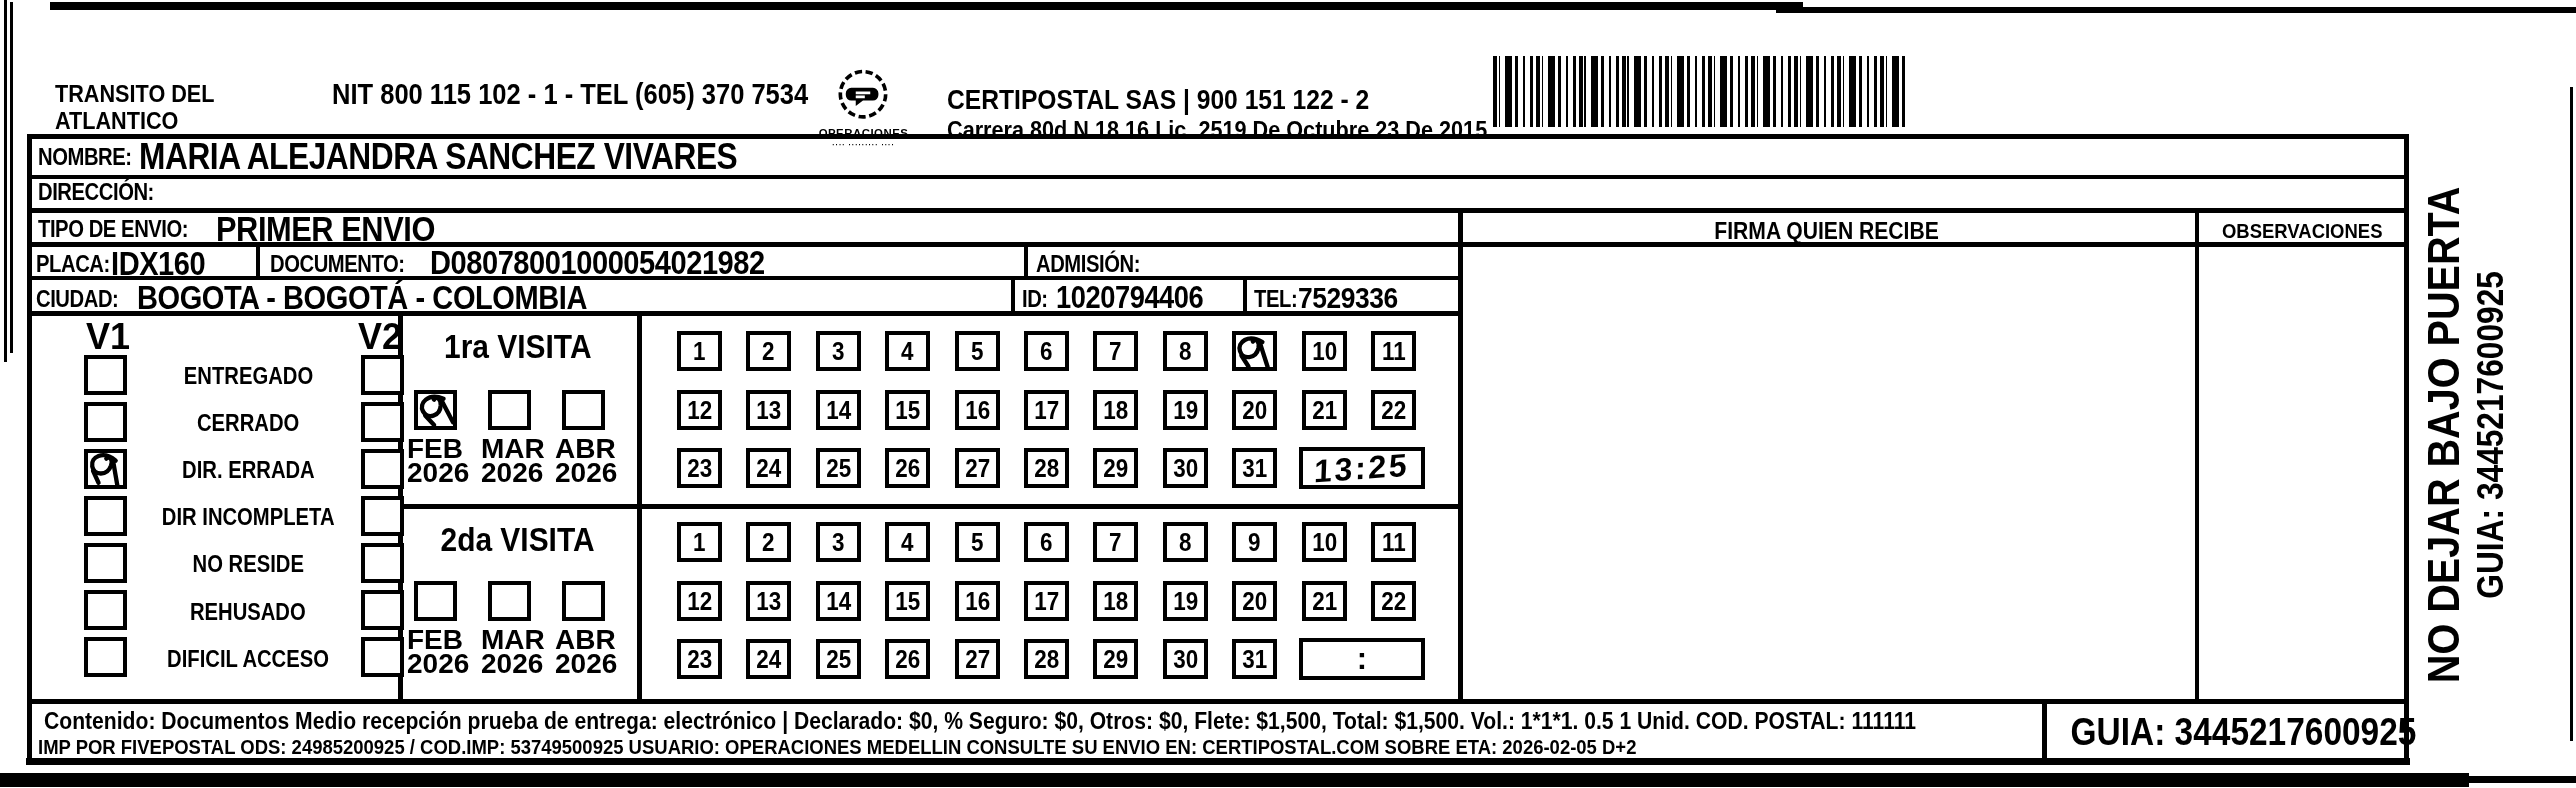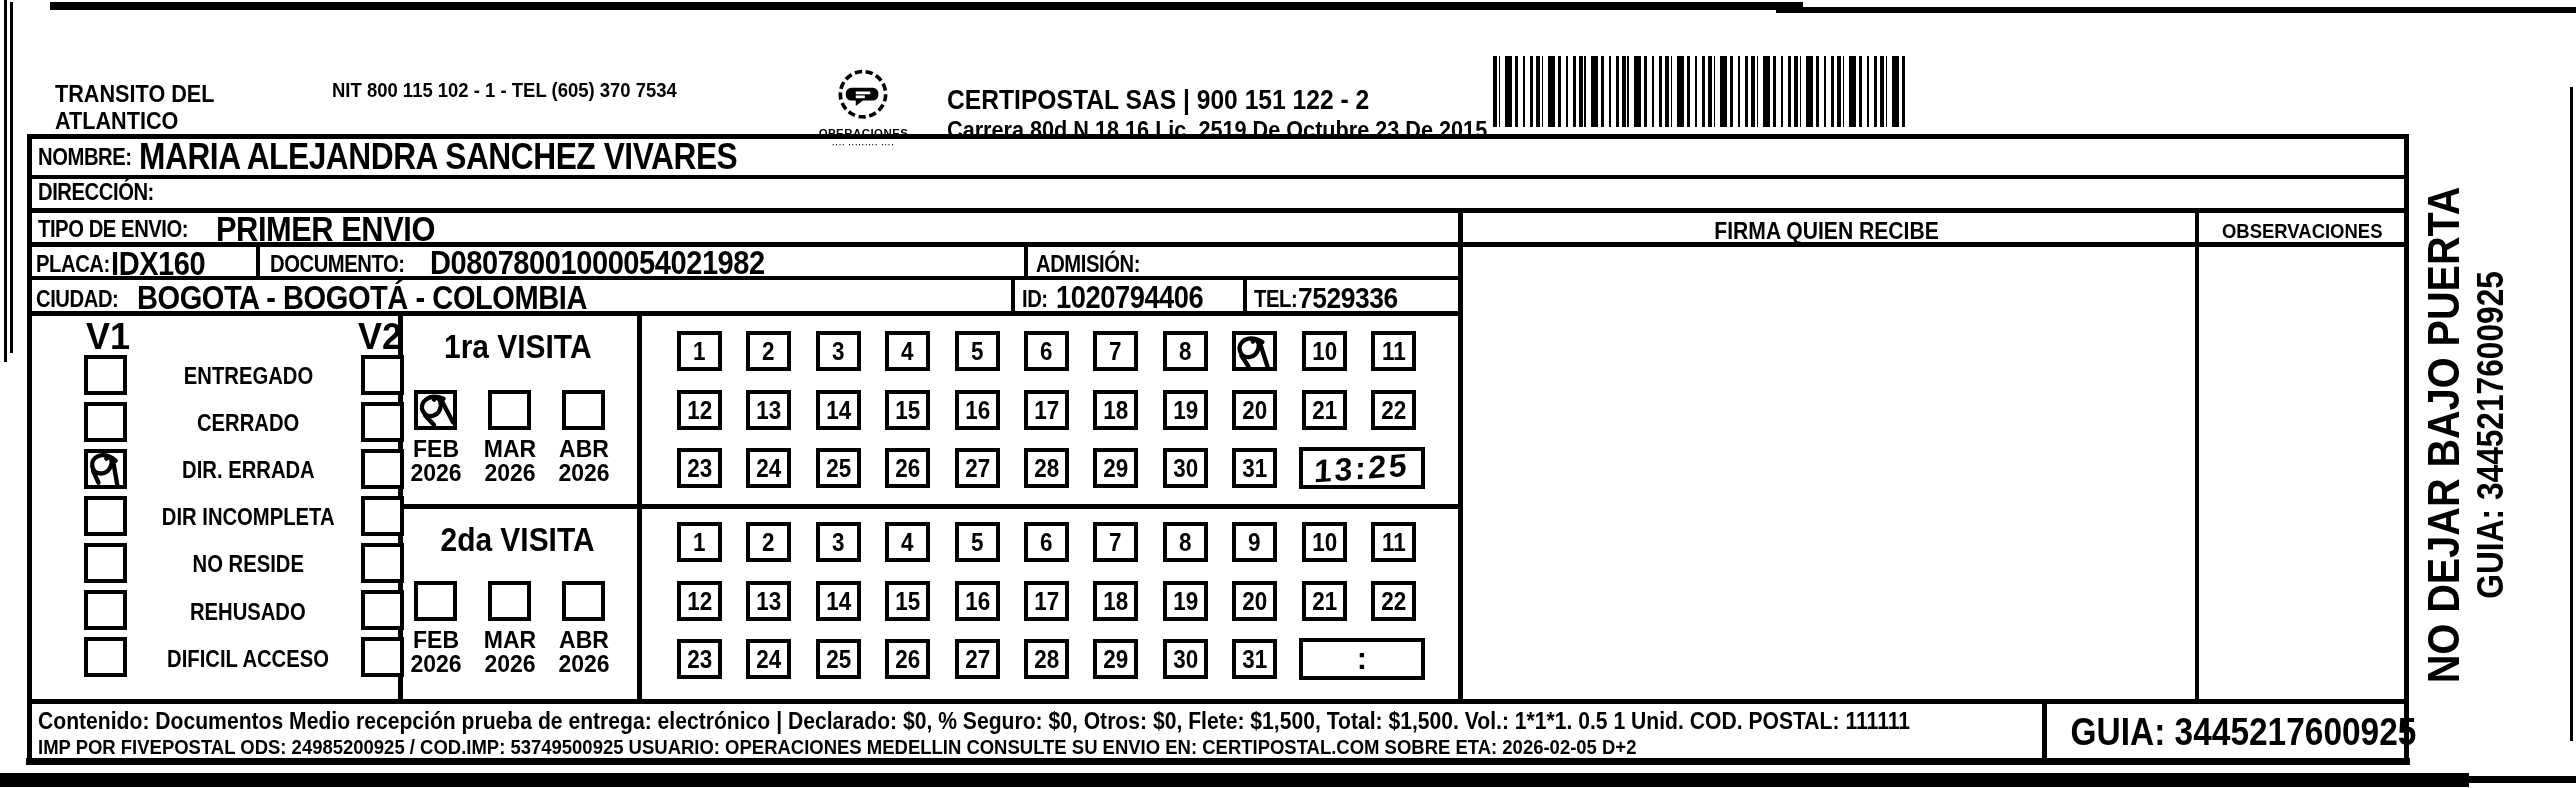--- a/index.html
+++ b/index.html
@@ -18,21 +18,21 @@
          display:flex; align-items:center; justify-content:center; font-weight:700; font-size:26.4px; }
   .ccx { display:inline-block; transform:scaleX(0.85); }
   .timebox { position:absolute; width:126px; height:42px; border:4.6px solid #000; background:#fff;
              display:flex; align-items:center; justify-content:center; font-weight:700; }
   .hand { font-size:32px; transform:rotate(-4deg) skewX(-6deg); letter-spacing:2.7px; font-weight:700; }
   .colon { font-size:31px; font-weight:700; }
   .scribble { position:absolute; left:-2.7px; top:-3.6px; width:40px; height:40px; }
   .scribble path { fill:none; stroke:#000; stroke-width:5; stroke-linecap:round; }
   .st-lbl { position:absolute; left:73px; width:232px; text-align:center; font-weight:700; font-size:23px; }
   .vtitle { position:absolute; left:0; width:100%; text-align:center; font-weight:700; font-size:34px; }
-  .mlab { position:absolute; width:58px; text-align:center; font-weight:700; font-size:23px; line-height:24px; }
+  .mlab { position:absolute; width:58px; text-align:left; font-weight:700; font-size:28px; line-height:24px; }
   .hdr-cell { position:absolute; text-align:center; font-weight:700; }
   .barcode { position:absolute; left:1493px; top:56px; width:417px; height:71px;
              background:repeating-linear-gradient(90deg,#000 0 3.6px,#fff 3.6px 5.5px,#000 5.5px 7.3px,#fff 7.3px 12px,
              #000 12px 19px,#fff 19px 22px,#000 22px 24.6px,#fff 24.6px 30px,#000 30px 32px,#fff 32px 37px,
              #000 37px 40px,#fff 40px 43px); }
   .sidebox { position:absolute; left:2413px; top:127px; width:146px; height:616px; }
   .sidebox .rot { position:absolute; left:50%; top:50%; width:616px; height:137px;
                   transform:translate(-50%,-50%) rotate(-90deg); text-align:center; }
   .side1 { font-size:45px; font-weight:700; line-height:51px; letter-spacing:0px; }
   .side2 { font-size:36px; font-weight:700; line-height:44px; }
@@ -51,21 +51,21 @@
   <div class="ink" style="left:50px;top:1.8px;width:1753px;height:8.2px;"></div>
   <div class="ink" style="left:1776px;top:7.3px;width:800px;height:5.5px;"></div>
   <div class="ink" style="left:3.6px;top:0;width:3.6px;height:362px;"></div>
   <div class="ink" style="left:10px;top:1.8px;width:2.7px;height:351px;"></div>
   <div class="ink" style="left:2570px;top:87px;width:2.7px;height:654px;"></div>
   <div class="ink" style="left:0;top:773px;width:2469px;height:13.7px;"></div>
   <div class="ink" style="left:2408px;top:776px;width:168px;height:7.3px;"></div>
 
   <div class="abs b" style="left:55px;top:80px;font-size:24.6px;"><span class="cond">TRANSITO DEL</span></div>
   <div class="abs b" style="left:55px;top:107px;font-size:24.6px;"><span class="cond">ATLANTICO</span></div>
-  <div class="abs b" style="left:332px;top:78px;font-size:21px;"><span class="cond">NIT 800 115 102 - 1 - TEL (605) 370 7534</span></div>
+  <div class="abs b" style="left:332px;top:78px;font-size:29px;"><span class="cond">NIT 800 115 102 - 1 - TEL (605) 370 7534</span></div>
 
   <div class="abs" style="left:832px;top:67px;">
     <svg width="62" height="58" viewBox="0 0 68 64">
       <circle cx="34" cy="30" r="25" fill="none" stroke="#000" stroke-width="4" stroke-dasharray="8 4"></circle>
       <path d="M21 23 h24 a6 6 0 0 1 6 6 v2 a6 6 0 0 1 -6 6 h-11 l-8 6 v-6 h-5 a6 6 0 0 1 -6 -6 v-2 a6 6 0 0 1 6 -6 z" fill="#000"></path>
       <path d="M26 28.5 h16 M26 33 h10" stroke="#fff" stroke-width="3" fill="none"></path>
     </svg>
   </div>
   <div class="logo-txt">OPERACIONES</div>
   <div class="logo-sub">···· ········· ····</div>
@@ -373,21 +373,21 @@
         <span class="ccx">30</span>
       </div>
       <div class="day" style="left: 595px; top: 134px;">
         <span class="ccx">31</span>
       </div>
       <div class="timebox" style="left: 662px; top: 133px;">
         <span class="colon">:</span>
       </div>
     </div>
 
-  <div class="abs b" style="left:38px;top:707px;font-size:24px;"><span class="cond">Contenido: Documentos Medio recepción prueba de entrega: electrónico | Declarado: $0, % Seguro: $0, Otros: $0, Flete: $1,500, Total: $1,500. Vol.: 1*1*1. 0.5  1 Unid. COD. POSTAL: 111111</span></div>
+  <div class="abs b" style="left:44px;top:707px;font-size:24px;"><span class="cond">Contenido: Documentos Medio recepción prueba de entrega: electrónico | Declarado: $0, % Seguro: $0, Otros: $0, Flete: $1,500, Total: $1,500. Vol.: 1*1*1. 0.5  1 Unid. COD. POSTAL: 111111</span></div>
   <div class="abs b" style="left:38px;top:735px;font-size:21px;"><span class="cond">IMP POR FIVEPOSTAL ODS: 24985200925 / COD.IMP: 53749500925 USUARIO: OPERACIONES MEDELLIN CONSULTE SU ENVIO EN: CERTIPOSTAL.COM SOBRE ETA: 2026-02-05 D+2</span></div>
   <div class="guia-box-text"><span class="condc">GUIA: 3445217600925</span></div>
 
   <div class="sidebox">
     <div class="rot">
       <div class="side1"><span class="condc">NO DEJAR BAJO PUERTA</span></div>
       <div class="side2"><span class="condc">GUIA: 3445217600925</span></div>
     </div>
   </div>
 

